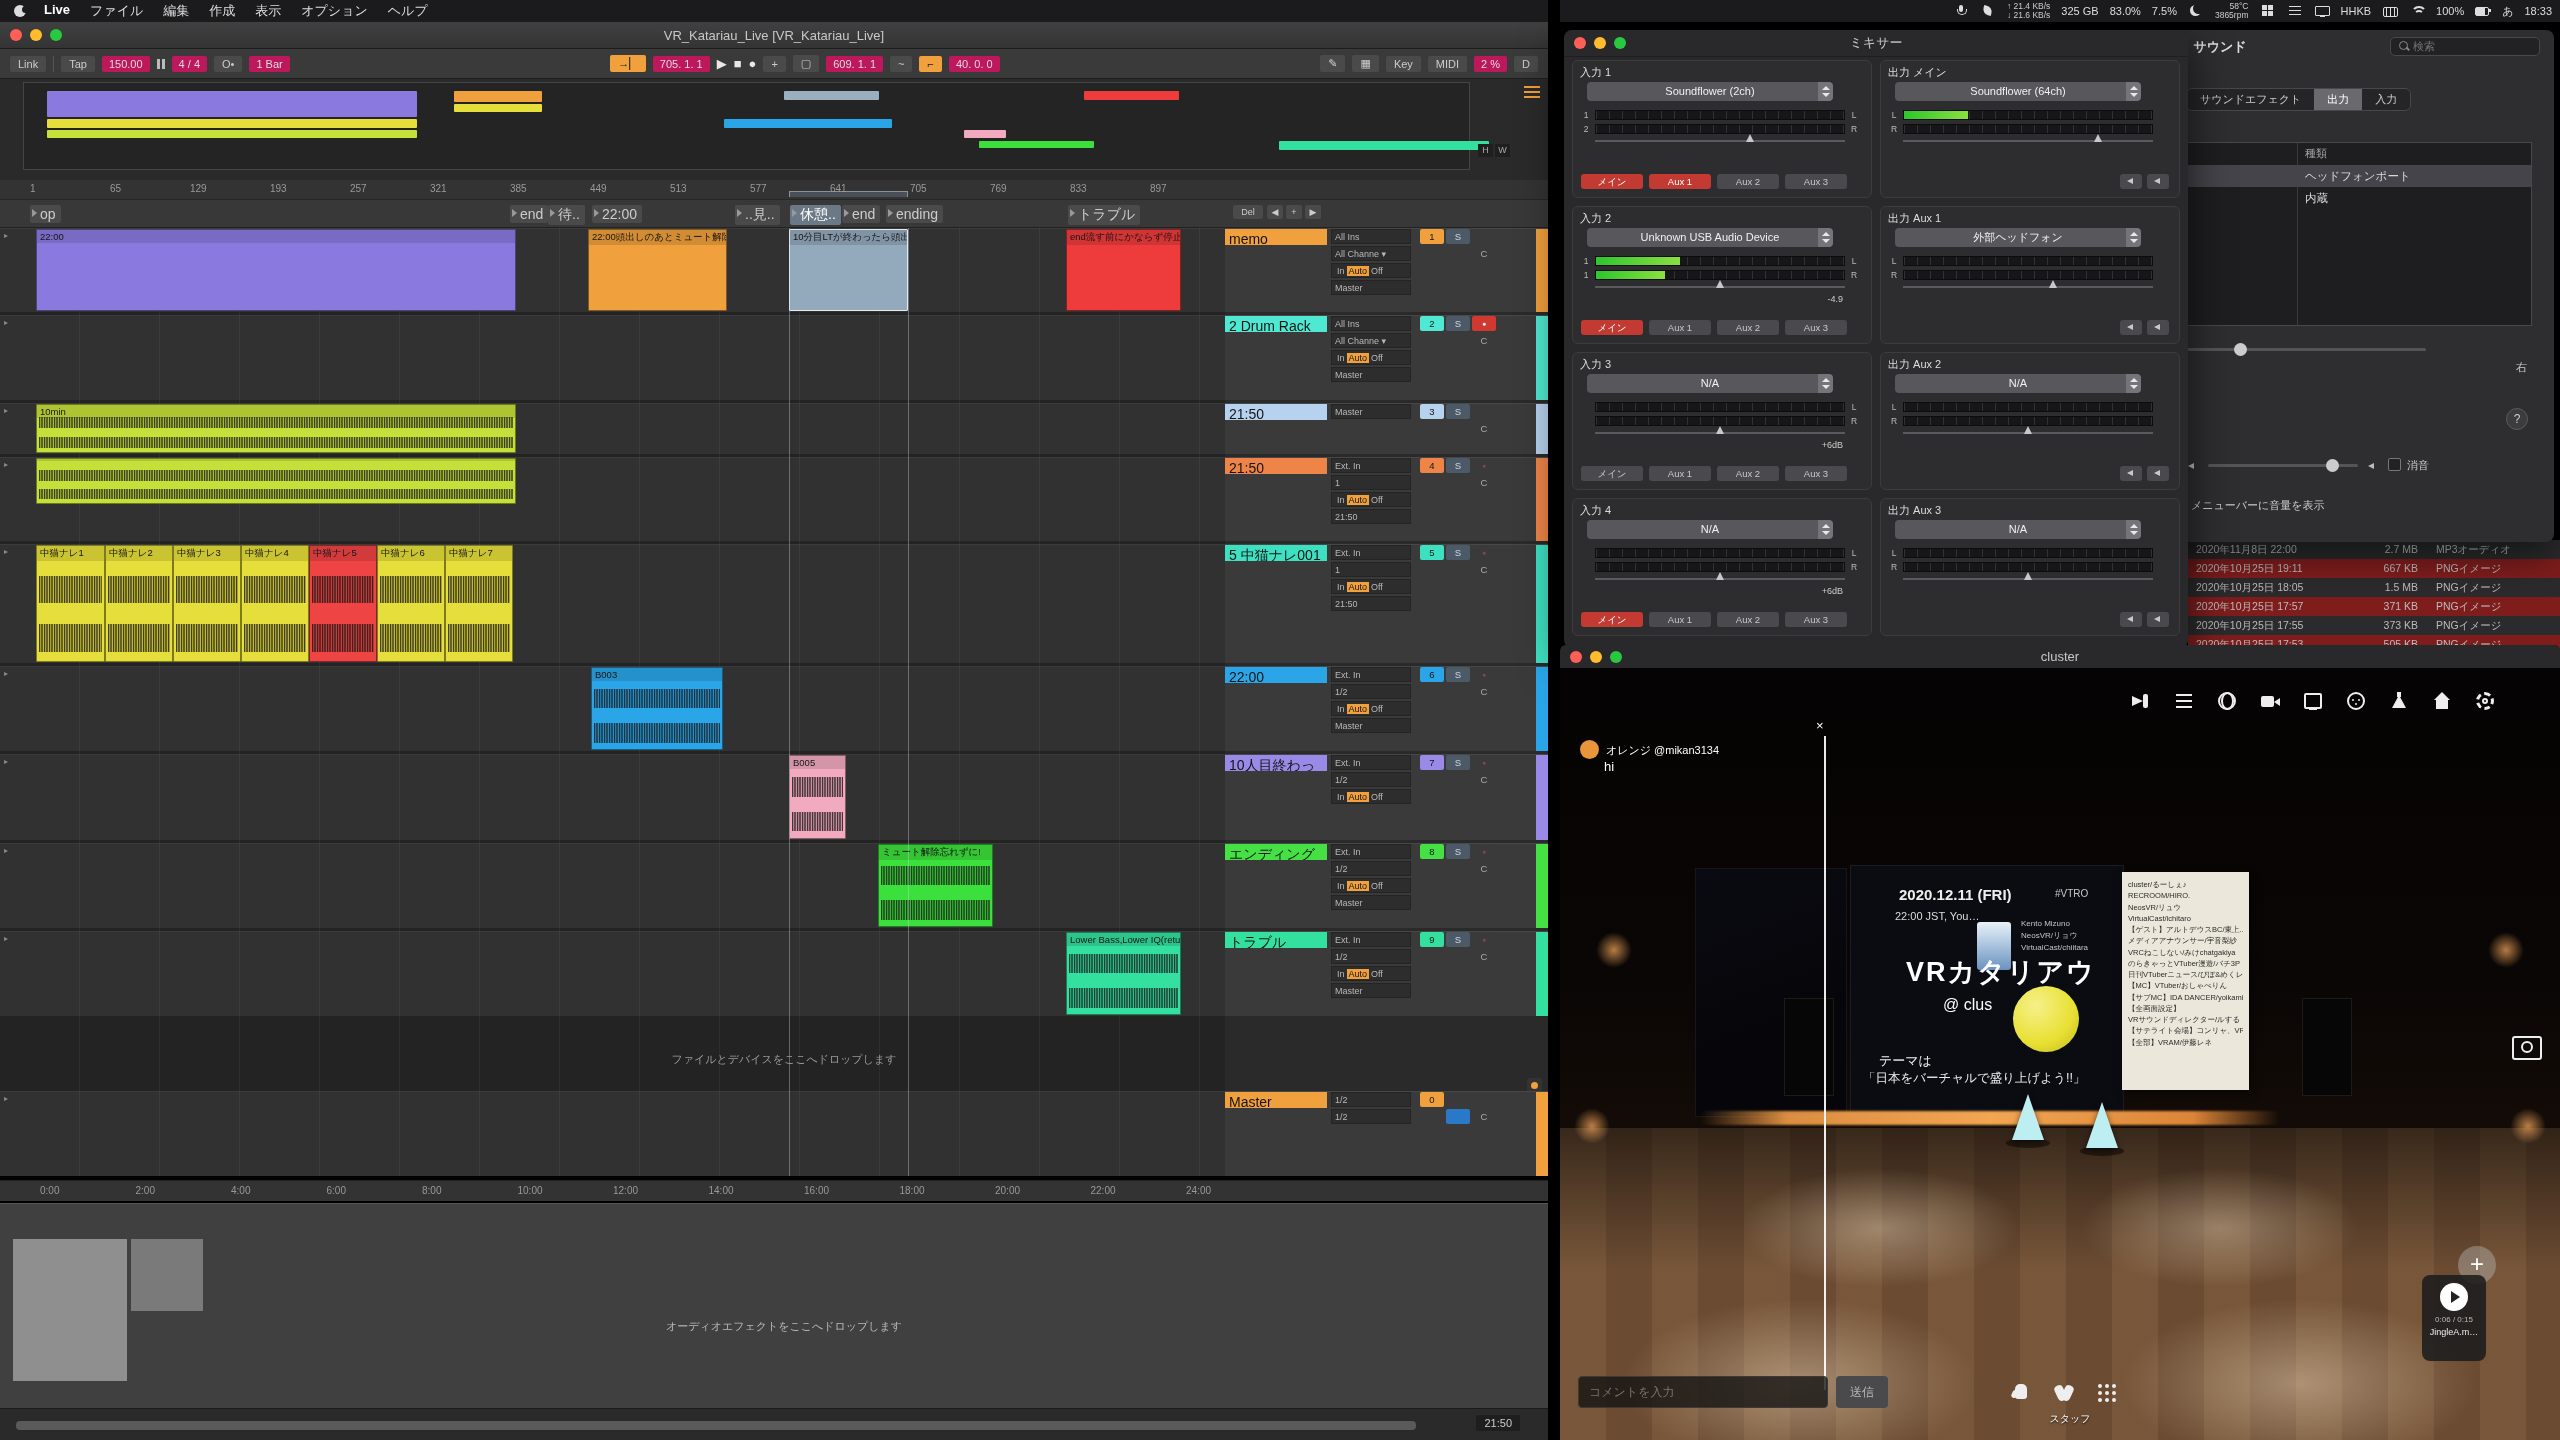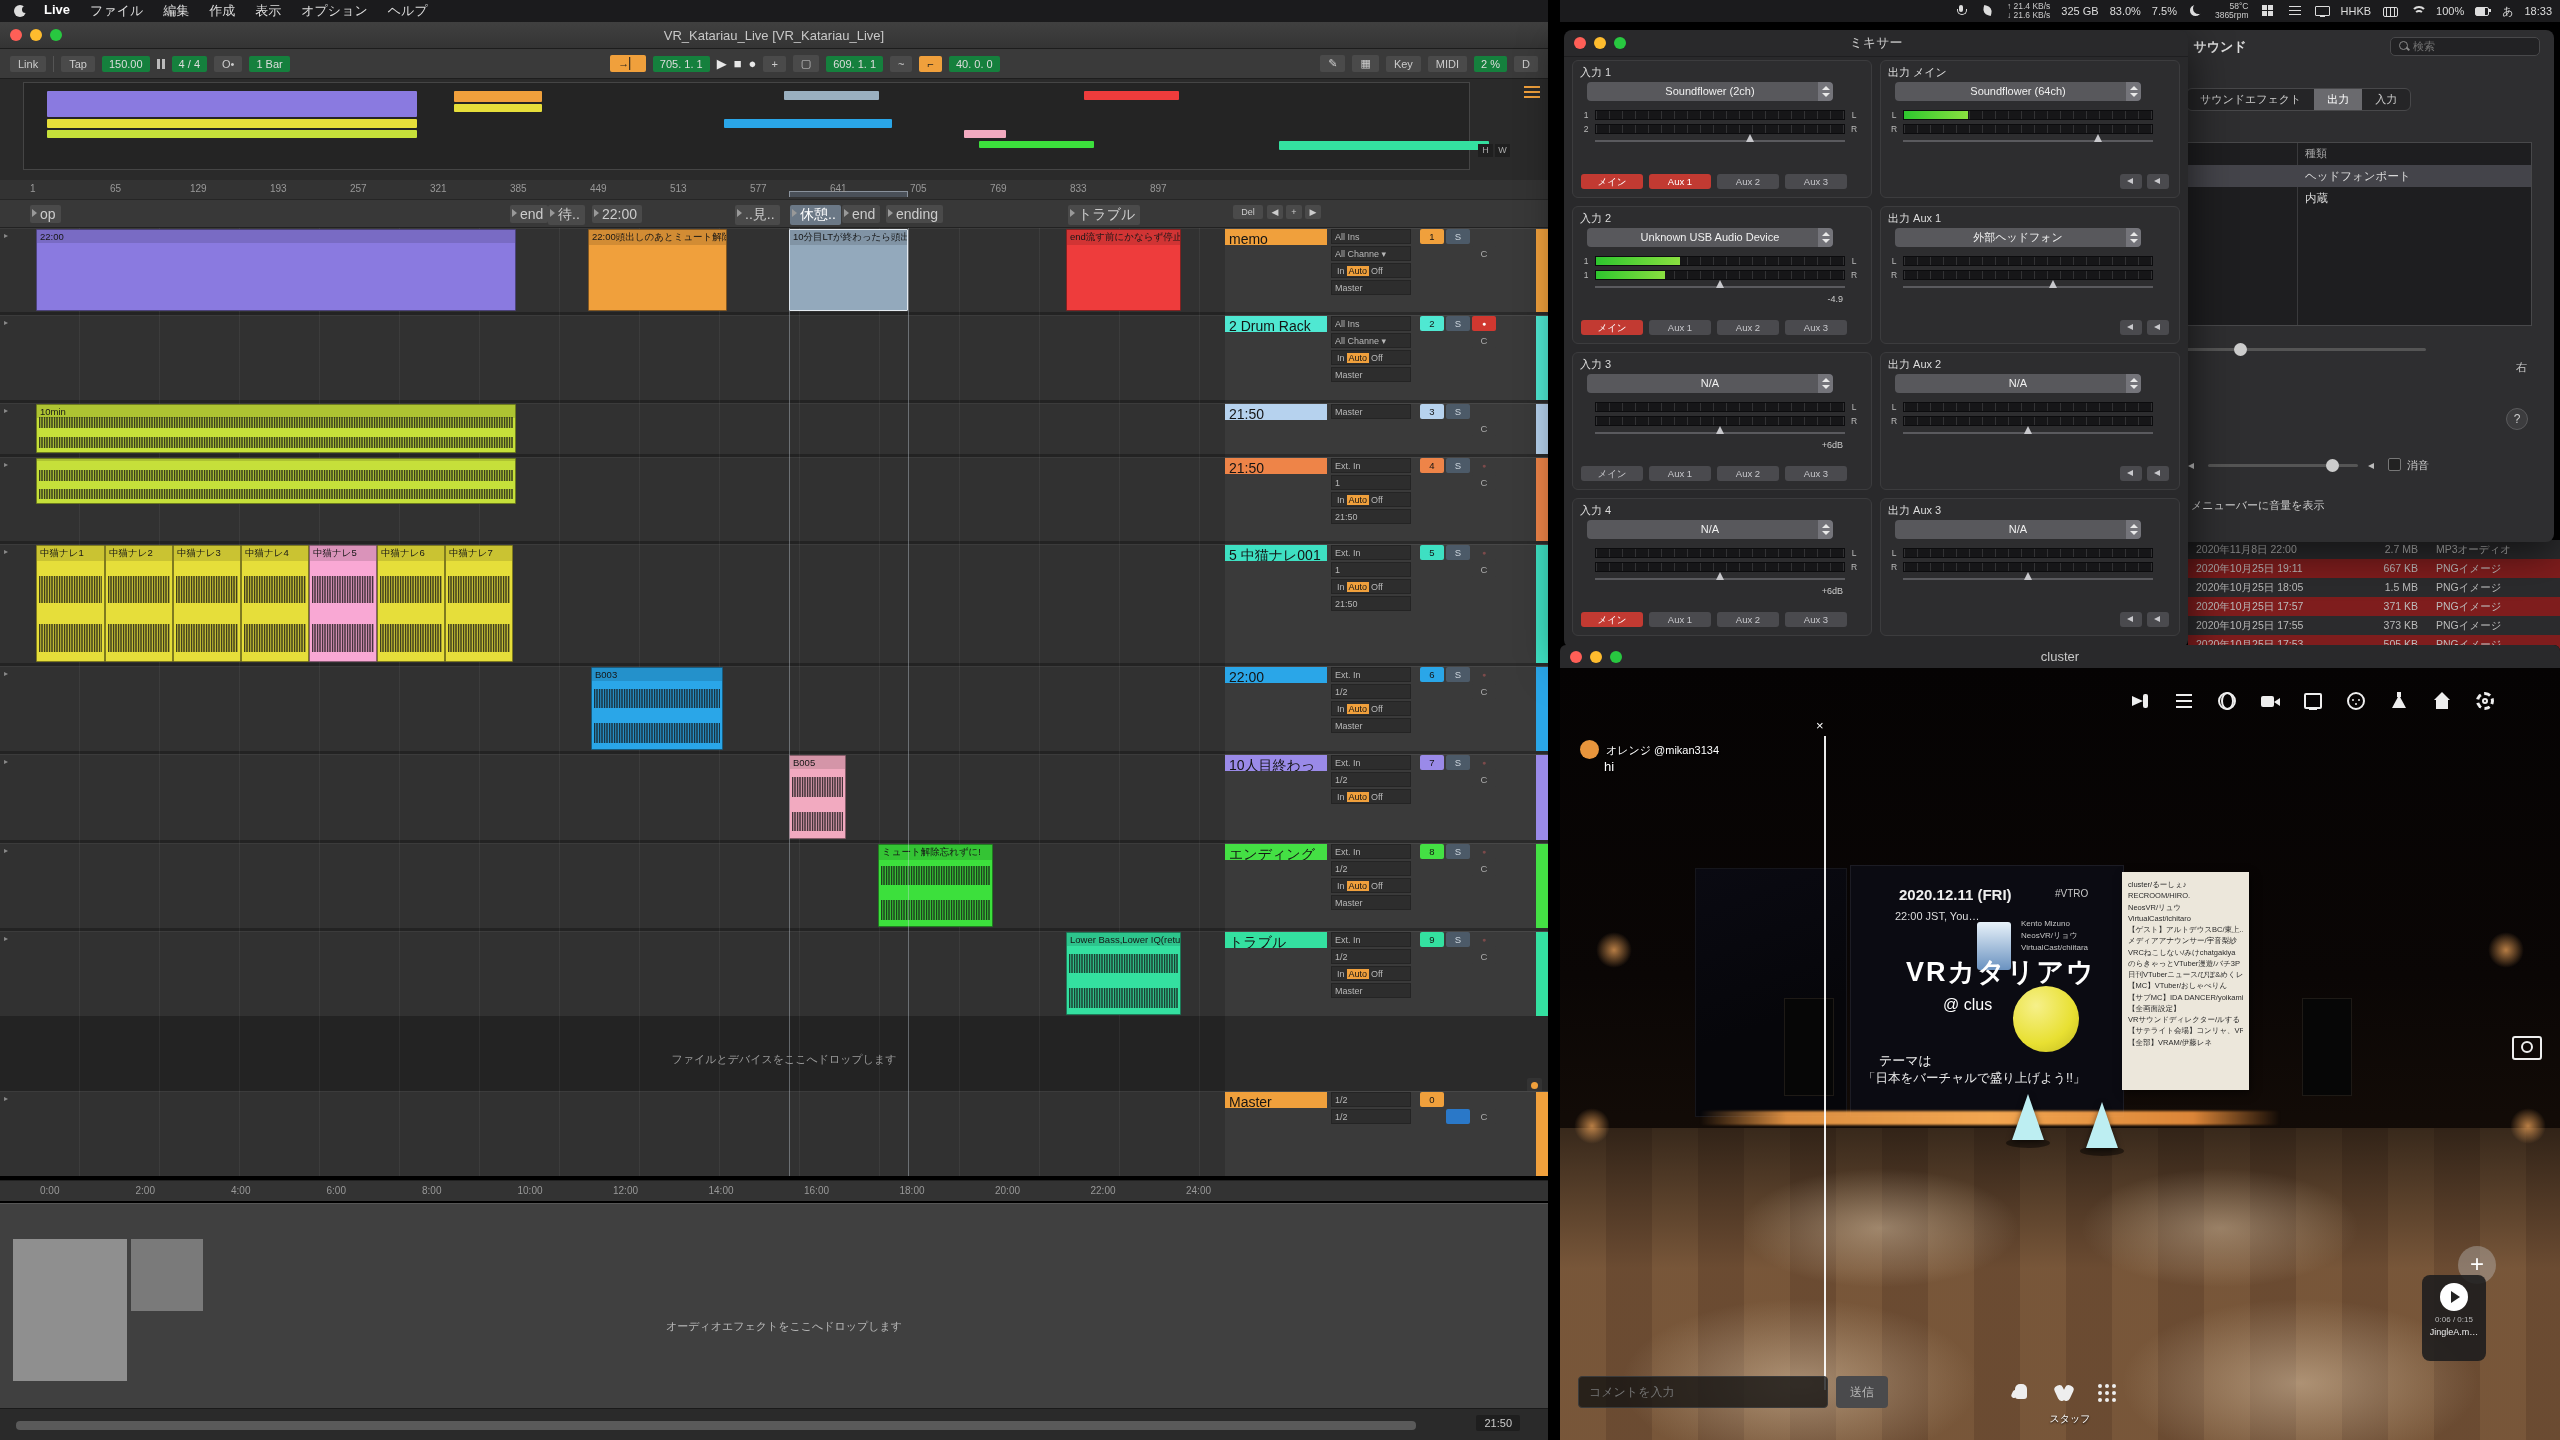--- a/index.html
+++ b/index.html
@@ -32,21 +32,21 @@
   .mi-battery::after{content:"";position:absolute;left:14px;top:5px;width:2px;height:3px;background:#ddd;}
   
   .lights{display:flex;gap:8px;margin-left:10px;}
   .light{width:12px;height:12px;border-radius:50%;}
   .l-red{background:#ff5f57;} .l-yel{background:#febc2e;} .l-grn{background:#28c840;}
   .win-title{position:absolute;left:0;right:0;text-align:center;font-size:13px;color:#c8c8c8;pointer-events:none;}
   
   #live-win{position:absolute;left:0;top:22px;width:1548px;height:1126px;background:#2a2a2a;}
   #live-title{position:relative;height:26px;background:linear-gradient(#404040,#343434);border-bottom:1px solid #1d1d1d;display:flex;align-items:center;}
   #transport{position:absolute;left:0;top:27px;width:100%;height:30px;background:#3a3a3a;border-bottom:1px solid #1e1e1e;display:flex;align-items:center;gap:7px;padding:0 10px;font-size:11px;color:#ccc;box-sizing:border-box;}
-  .tfield{background:#15803d;padding:2px 7px;border-radius:2px;color:#ddd;white-space:nowrap;}
+  .tfield{background:#be185d;padding:2px 7px;border-radius:2px;color:#ddd;white-space:nowrap;}
   .tbtn{background:#4a4a4a;padding:2px 8px;border-radius:2px;white-space:nowrap;}
   .torange{background:#f0a03c;color:#1d1d1d;}
   .tsep{width:1px;height:16px;background:#555;}
   .tspace{flex:1;}
   .tplay{color:#e8e8e8;font-size:13px;}
   .met-icon{display:inline-flex;gap:2px;}
   .met-icon i{width:3px;height:10px;background:#bbb;display:block;}
   #ov-zone{position:absolute;left:0;top:60px;width:1548px;height:92px;background:#2a2a2a;}
   #overview{position:absolute;left:23px;top:0;width:1447px;height:88px;background:#242424;border:1px solid #454545;box-sizing:border-box;}
   .ov-bar{position:absolute;border-radius:1px;}
@@ -431,21 +431,21 @@
           </div>
           <div class="clip wave" style="left: 105px; top: 317px; width: 68px; height: 117px; background: rgb(230, 222, 58);">
             <span class="lbl">中猫ナレ2</span>
           </div>
           <div class="clip wave" style="left: 173px; top: 317px; width: 68px; height: 117px; background: rgb(230, 222, 58);">
             <span class="lbl">中猫ナレ3</span>
           </div>
           <div class="clip wave" style="left: 241px; top: 317px; width: 68px; height: 117px; background: rgb(230, 222, 58);">
             <span class="lbl">中猫ナレ4</span>
           </div>
-          <div class="clip wave" style="left: 309px; top: 317px; width: 68px; height: 117px; background: #f9a8d4;">
+          <div class="clip wave" style="left: 309px; top: 317px; width: 68px; height: 117px; background: #ef4444;">
             <span class="lbl">中猫ナレ5</span>
           </div>
           <div class="clip wave" style="left: 377px; top: 317px; width: 68px; height: 117px; background: rgb(230, 222, 58);">
             <span class="lbl">中猫ナレ6</span>
           </div>
           <div class="clip wave" style="left: 445px; top: 317px; width: 68px; height: 117px; background: rgb(230, 222, 58);">
             <span class="lbl">中猫ナレ7</span>
           </div>
           <div class="clip wave" style="left: 591px; top: 439px; width: 132px; height: 83px; background: rgb(42, 166, 232);">
             <span class="lbl">B003</span>

